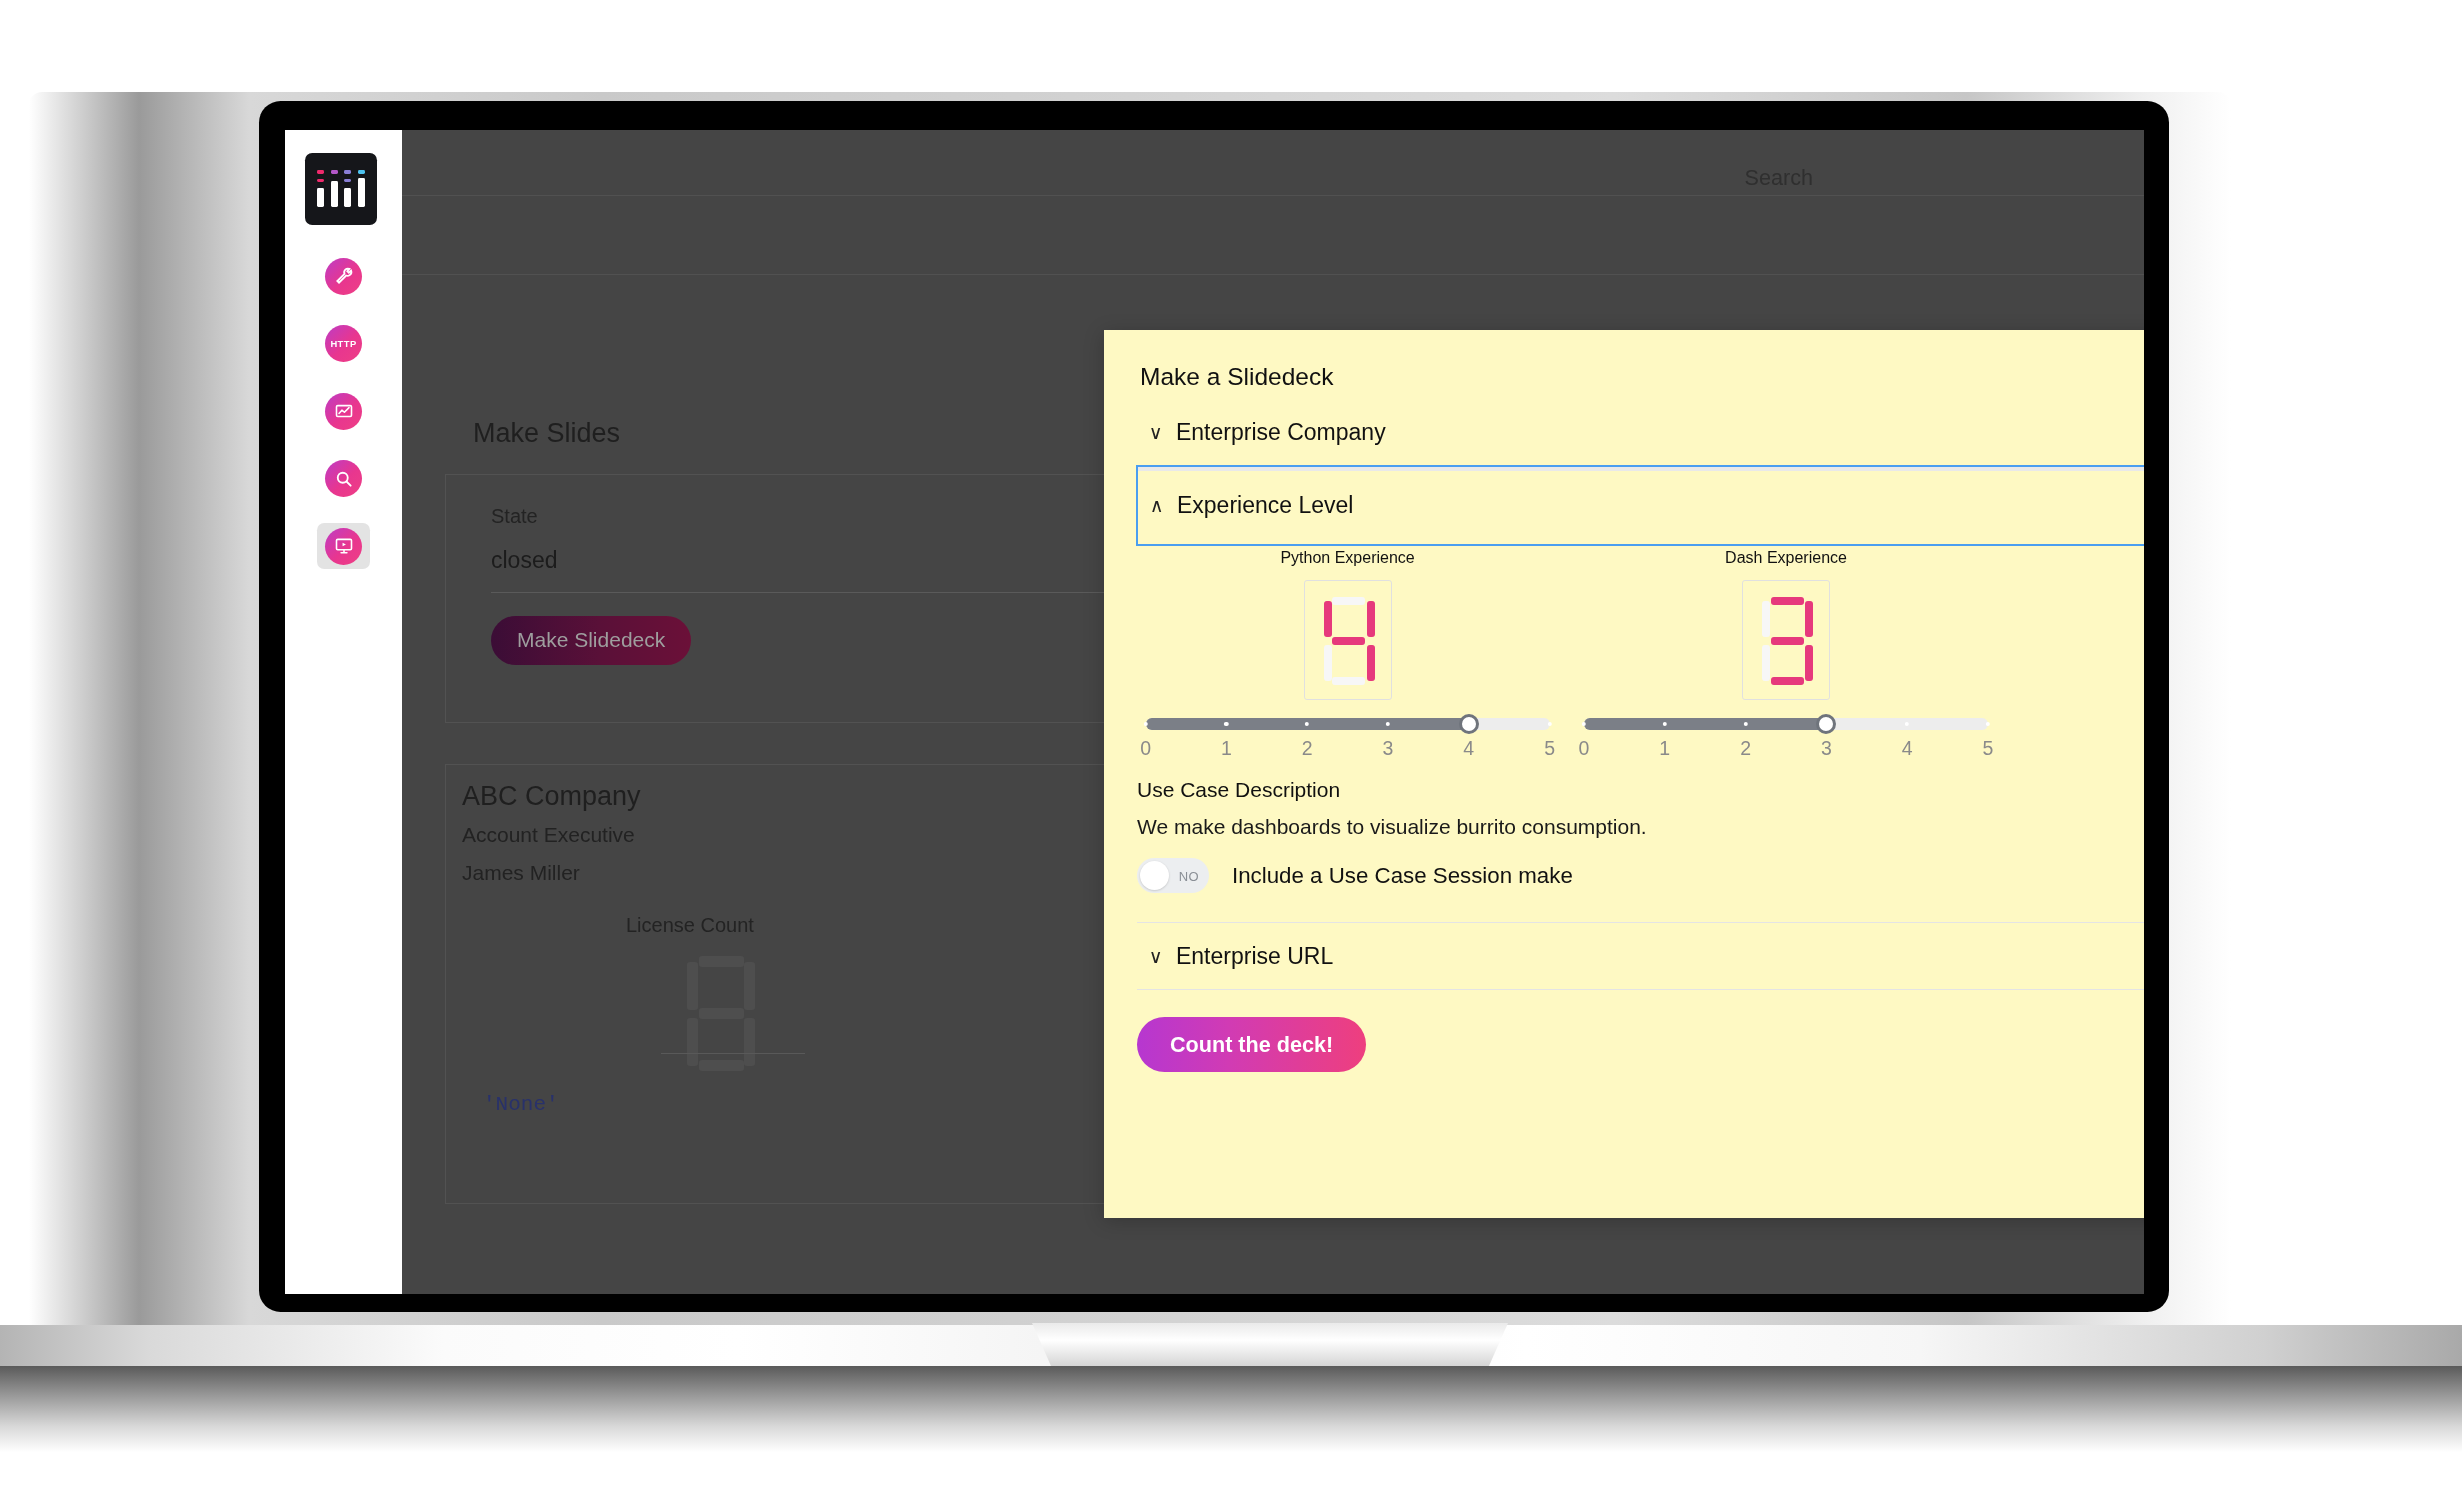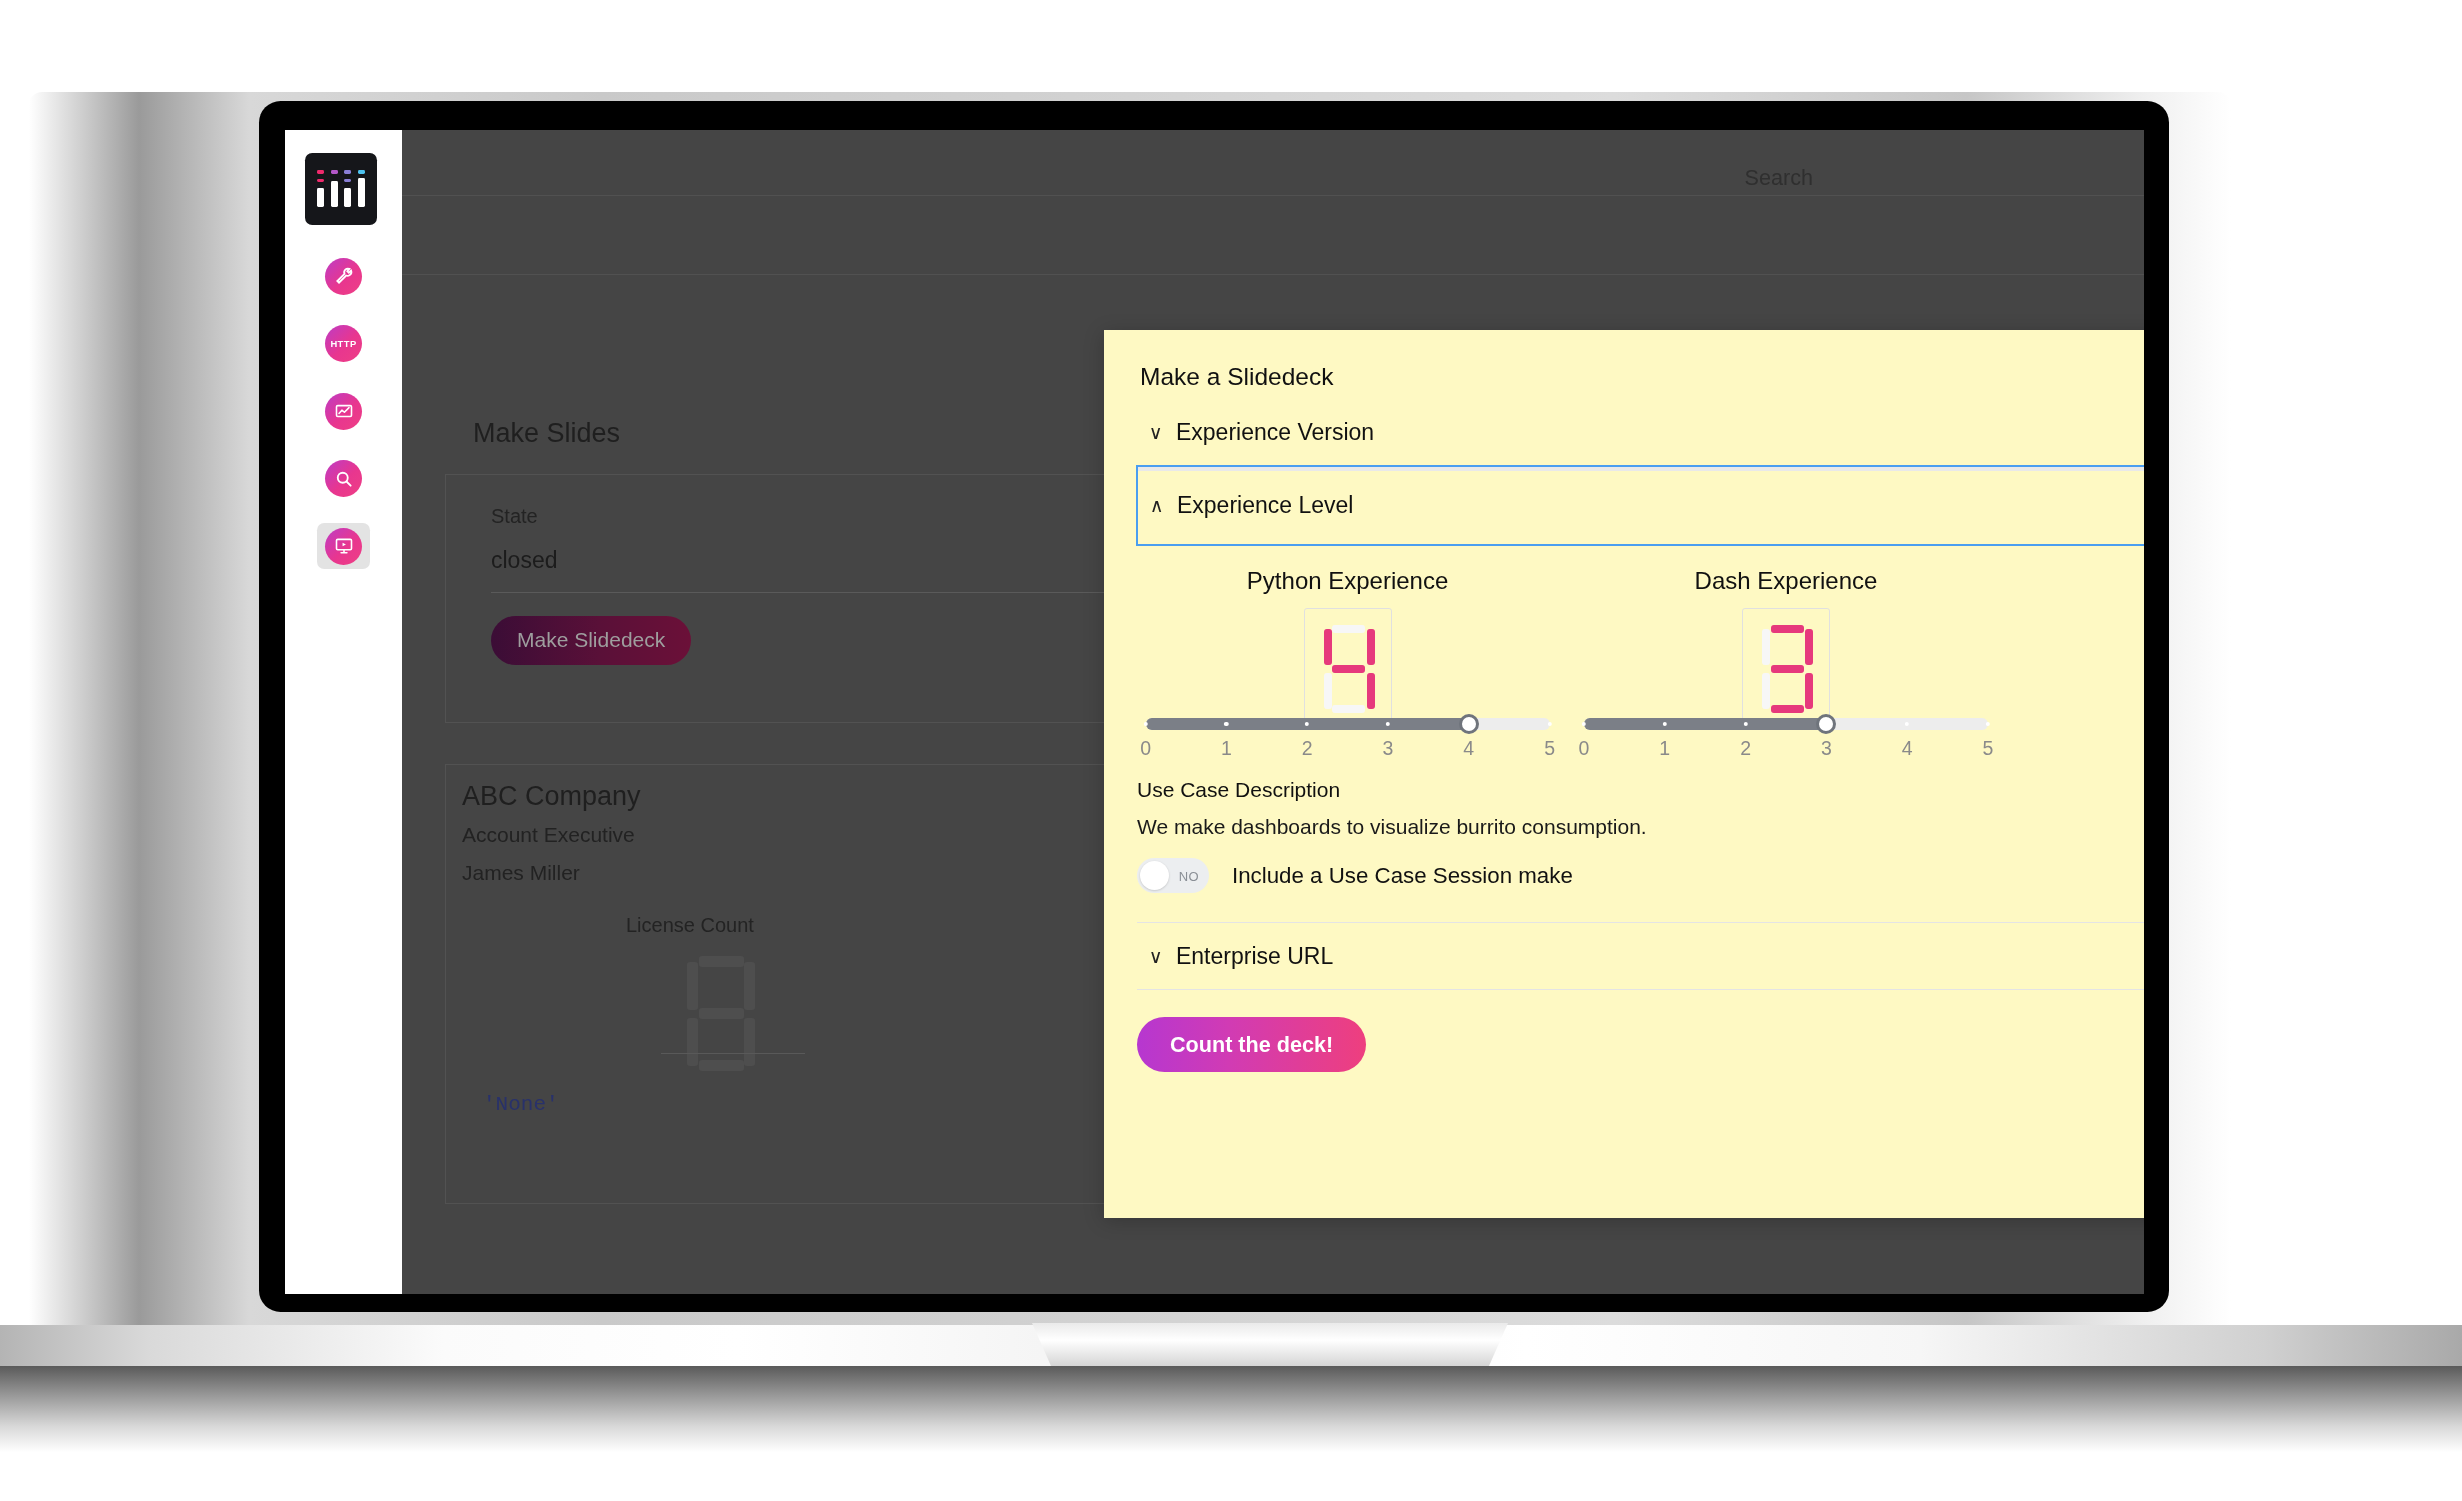--- a/index.html
+++ b/index.html
@@ -223,21 +223,21 @@
     font-size: 19px; color: #222;
     margin-left: 5.8px; margin-right: 7.2px;
   }
   .acc-label { font-size: 23px; color: #111; }
   .modal-hr { margin: 0 33px; border-top: 0.7px solid #e4e4e4; }
 
   .exp-panel { position: relative; height: 231px; margin: 0 33px; }
   .exp-col { position: absolute; top: 0; width: 404px; }
   .exp-col.left { left: 8.6px; }
   .exp-col.right { left: 447px; }
-  .exp-heading { text-align: center; font-size: 24px; color: #111; margin-top: 21px; }
+  .exp-heading { text-align: center; font-size: 16px; color: #111; margin-top: 3px; }
   .seg-box {
     width: 88px; height: 120px;
     margin: 13px auto 0 auto;
     border: 0.7px solid #e0e0e0;
     border-radius: 2.9px;
     position: relative;
   }
 
   
   .seg-digit { position: absolute; left: 19px; top: 16px; width: 50px; height: 88px; }
@@ -459,21 +459,21 @@
     <div id="modal">
 
       <div class="modal-header">
         <div class="modal-title">Make a Slidedeck</div>
 
       </div>
 
       
       <div class="accordion-row">
         <span class="acc-chevron">∨</span>
-        <span class="acc-label">Experience Version</span>
+        <span class="acc-label">Enterprise Company</span>
       </div>
 
       
       <div class="accordion-row focused">
         <span class="acc-chevron">∧</span>
         <span class="acc-label">Experience Level</span>
       </div>
 
       <div class="exp-panel">
 

